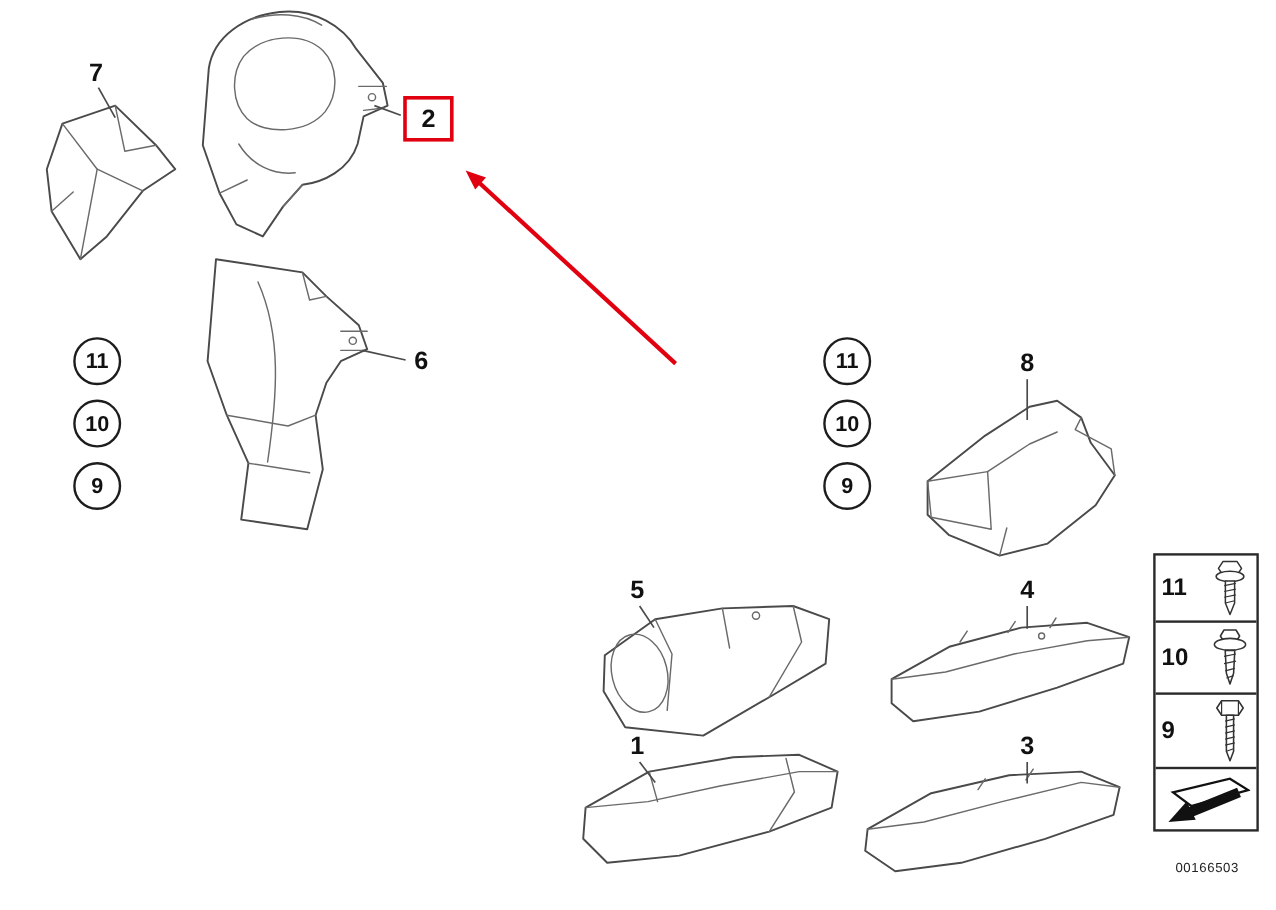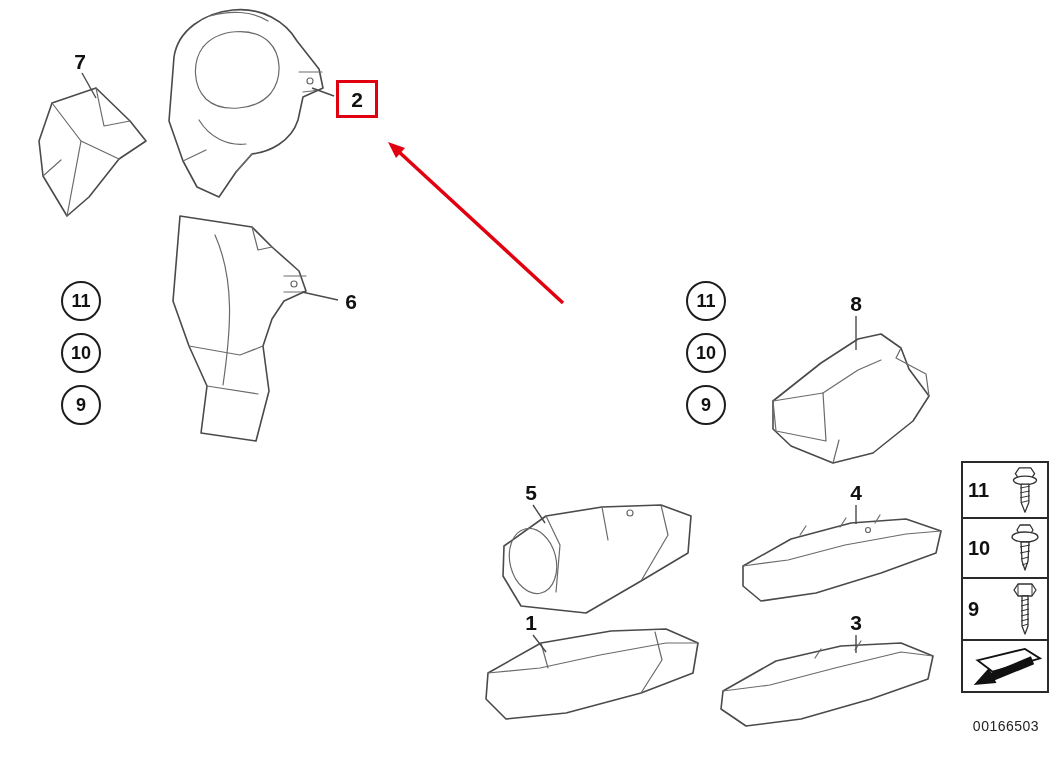--- a/index.html
+++ b/index.html
@@ -32,21 +32,21 @@
   }
   .legend-row{
     display:flex;align-items:center;justify-content:space-between;
     border-bottom:2px solid #2a2a2a;padding:2px 5px;box-sizing:border-box;
   }
   .legend-row:last-child{border-bottom:none;}
   .legend-num{font-weight:700;font-size:20px;color:#111;cursor:pointer;}
   .legend-icon{display:block;}
   .diagram-number{
     position:absolute;left:1006px;top:718px;transform:translateX(-50%);
-    font-size:14px;color:#222;letter-spacing:.5px;
+    font-size:11px;color:#222;letter-spacing:.5px;
   }
   .outline{fill:#ffffff;stroke:var(--line);stroke-width:1.6;stroke-linejoin:round;}
   .inner{fill:none;stroke:#6a6a6a;stroke-width:1.2;stroke-linejoin:round;stroke-linecap:round;}
   .leader{stroke:#4a4a4a;stroke-width:1.4;}
   .redline{stroke:var(--red);stroke-width:3.5;}
   .redhead{fill:var(--red);}
   .fast{stroke:#333;stroke-width:1.3;fill:#fff;stroke-linejoin:round;}
   .fastline{stroke:#333;stroke-width:1;fill:none;}
 </style>
 </head>

